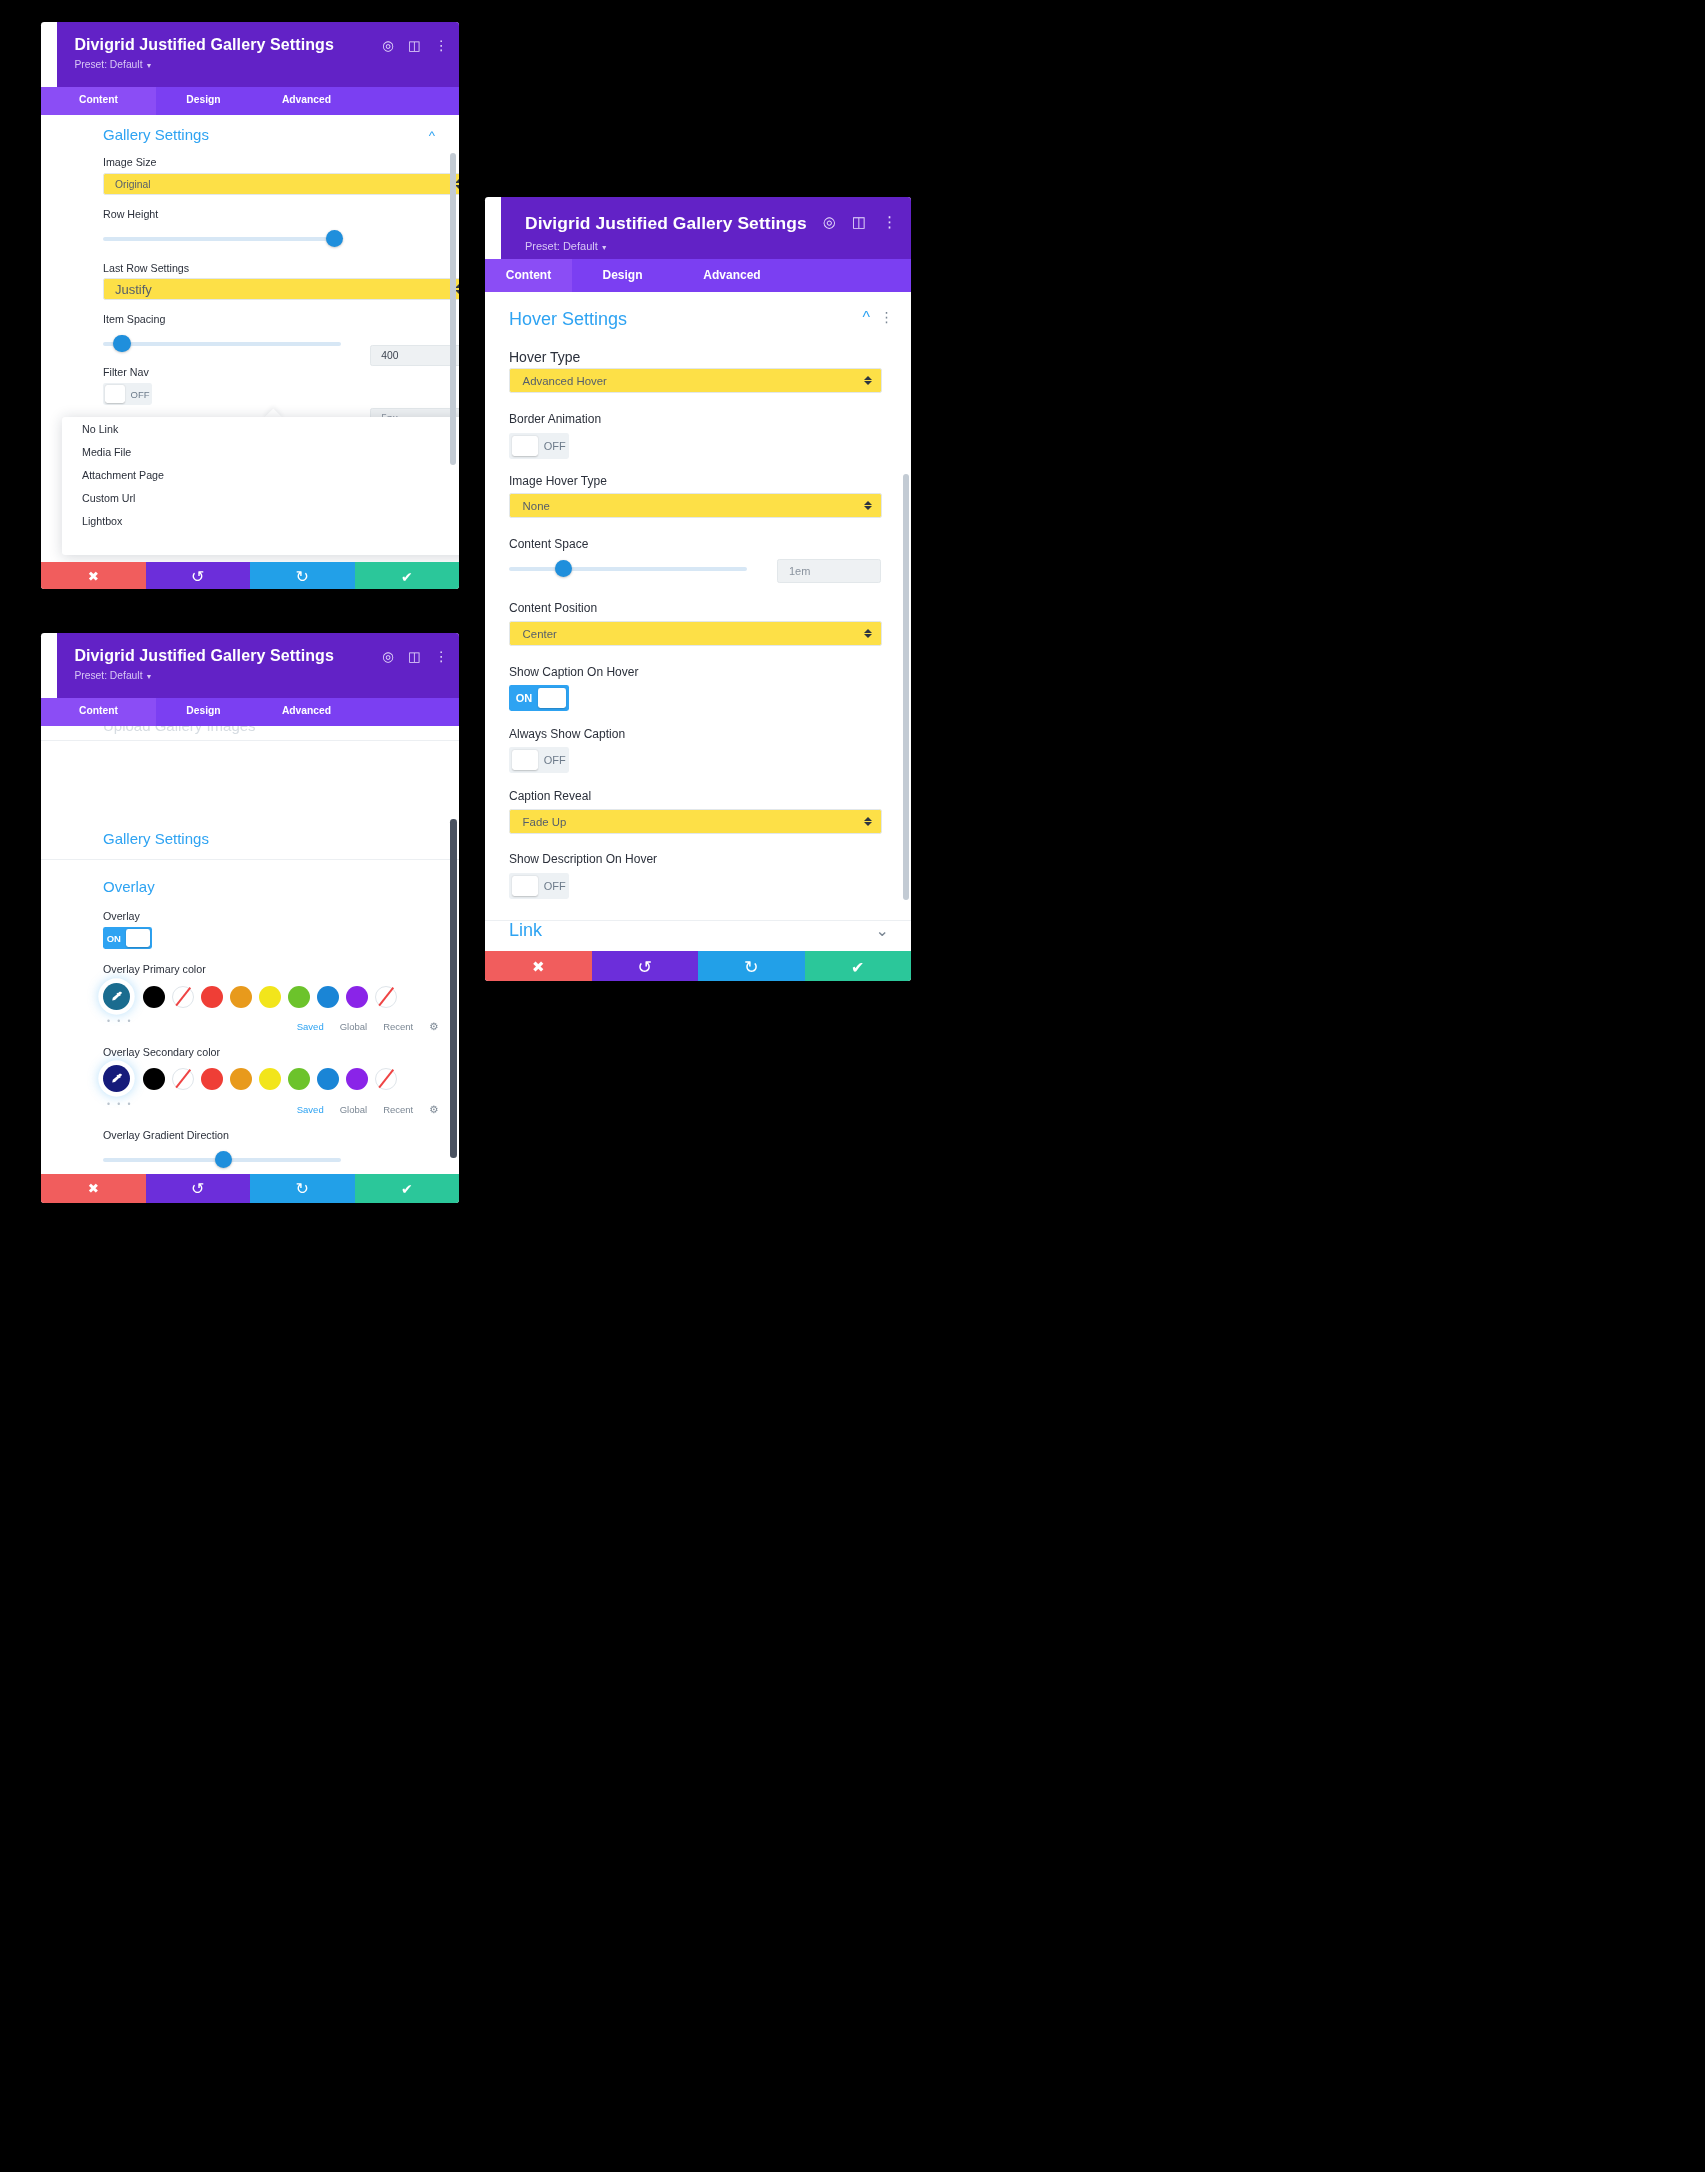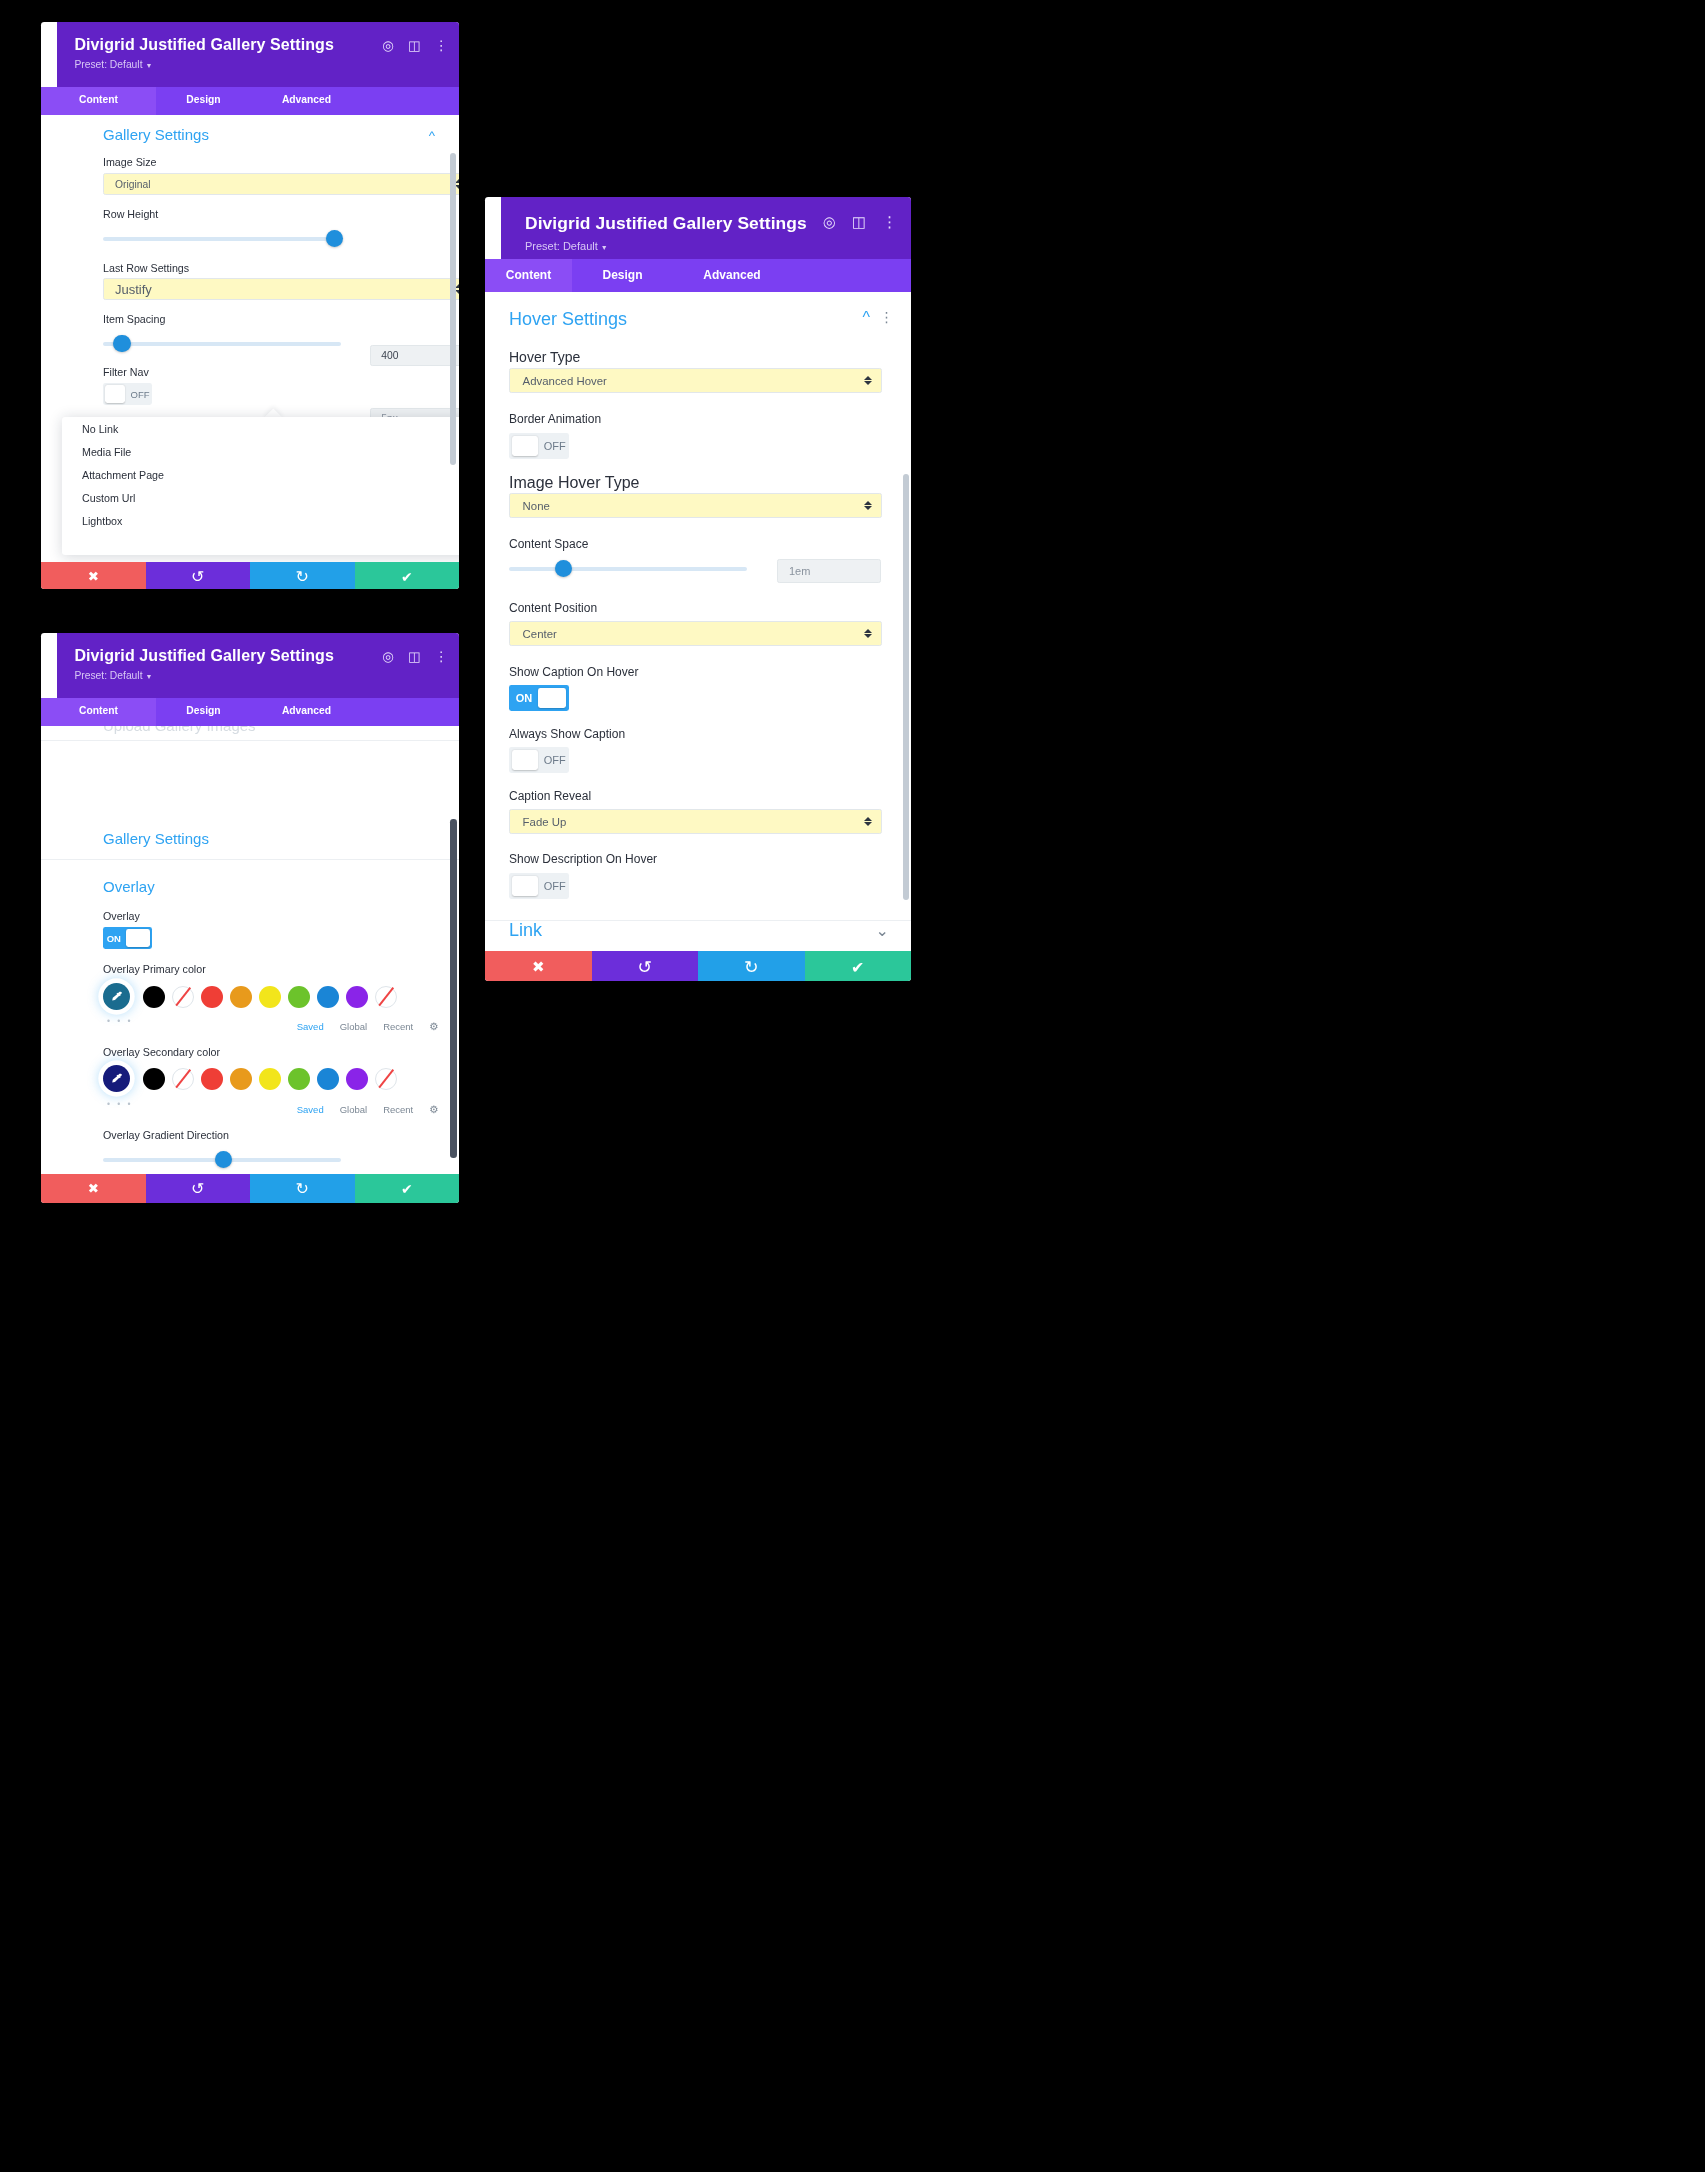--- a/index.html
+++ b/index.html
@@ -27,21 +27,21 @@
   .hicon { color: #e5d9fb; display: inline-flex; align-items: center; justify-content: center; }
   .tabs { display: flex; background: #7b3ff2; }
   .tab { color: #fff; font-weight: bold; text-align: center; padding: 11px 0; }
   .tab.active { background: #8b4df5; }
 
   .body { background: #fff; position: relative; overflow: hidden; }
 
   .section-title { color: #2ea3f2; font-weight: 400; }
   .field-label { color: #2b303b; }
   .select-box {
-    background: #fef9c3; border: 0.8px solid #e2e7ea; border-radius: 2.4px;
+    background: #fde047; border: 0.8px solid #e2e7ea; border-radius: 2.4px;
     display: flex; align-items: center; justify-content: space-between;
     color: #555e6b;
   }
   .spinner { display: flex; flex-direction: column; gap: 1.6px; align-items: center; }
   .spinner i {
     width: 0; height: 0; border-left: 4px solid transparent; border-right: 4px solid transparent;
   }
   .spinner i.up { border-bottom: 4.7px solid #2d3540; }
   .spinner i.down { border-top: 4.7px solid #2d3540; }
 
@@ -249,21 +249,21 @@
             <i class="down"></i>
         </span>
       </div>
 
       <div class="field-label" style="position:absolute; left:24px; top:120px; font-size:12px;">Border Animation</div>
       <div class="toggle off" style="position:absolute; left:24px; top:141px; width:60px; height:26px; padding:3.2px;">
         <span class="knob" style="width:28px; height:20px;"></span>
         <span class="txt" style="font-size:11px; margin-left:6.3px;">OFF</span>
       </div>
 
-      <div class="field-label" style="position:absolute; left:24px; top:182px; font-size:16px;">Image Hover Type</div>
+      <div class="field-label" style="position:absolute; left:24px; top:182px; font-size:12px;">Image Hover Type</div>
       <div class="select-box" style="position:absolute; left:24px; top:201px; width:373px; height:25px; padding:0 9.5px 0 12.6px;">
         <span style="font-size:11.4px;">None</span>
         <span class="spinner">
           <i class="up"></i>
             <i class="down"></i>
         </span>
       </div>
 
       <div class="field-label" style="position:absolute; left:24px; top:245px; font-size:12px;">Content Space</div>
       <div class="slider-wrap" style="position:absolute; left:24px; top:268px; width:238px; height:17.4px;">

